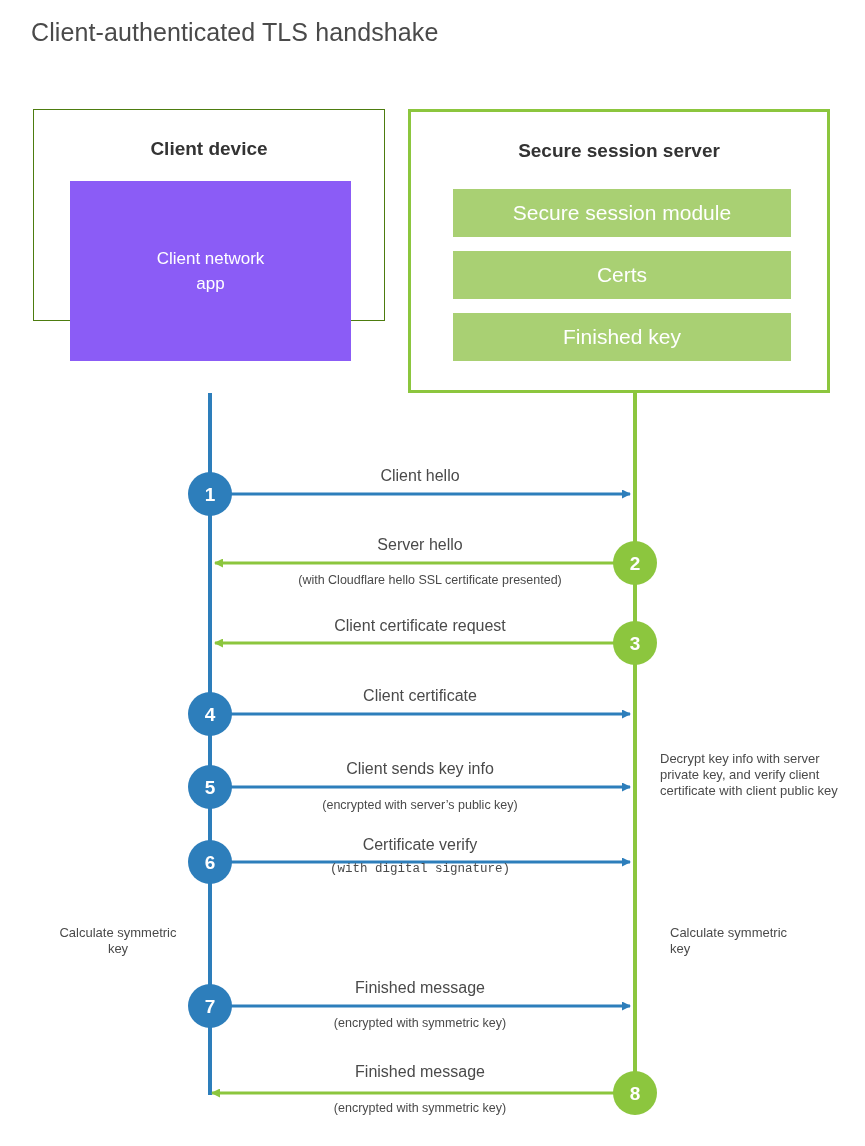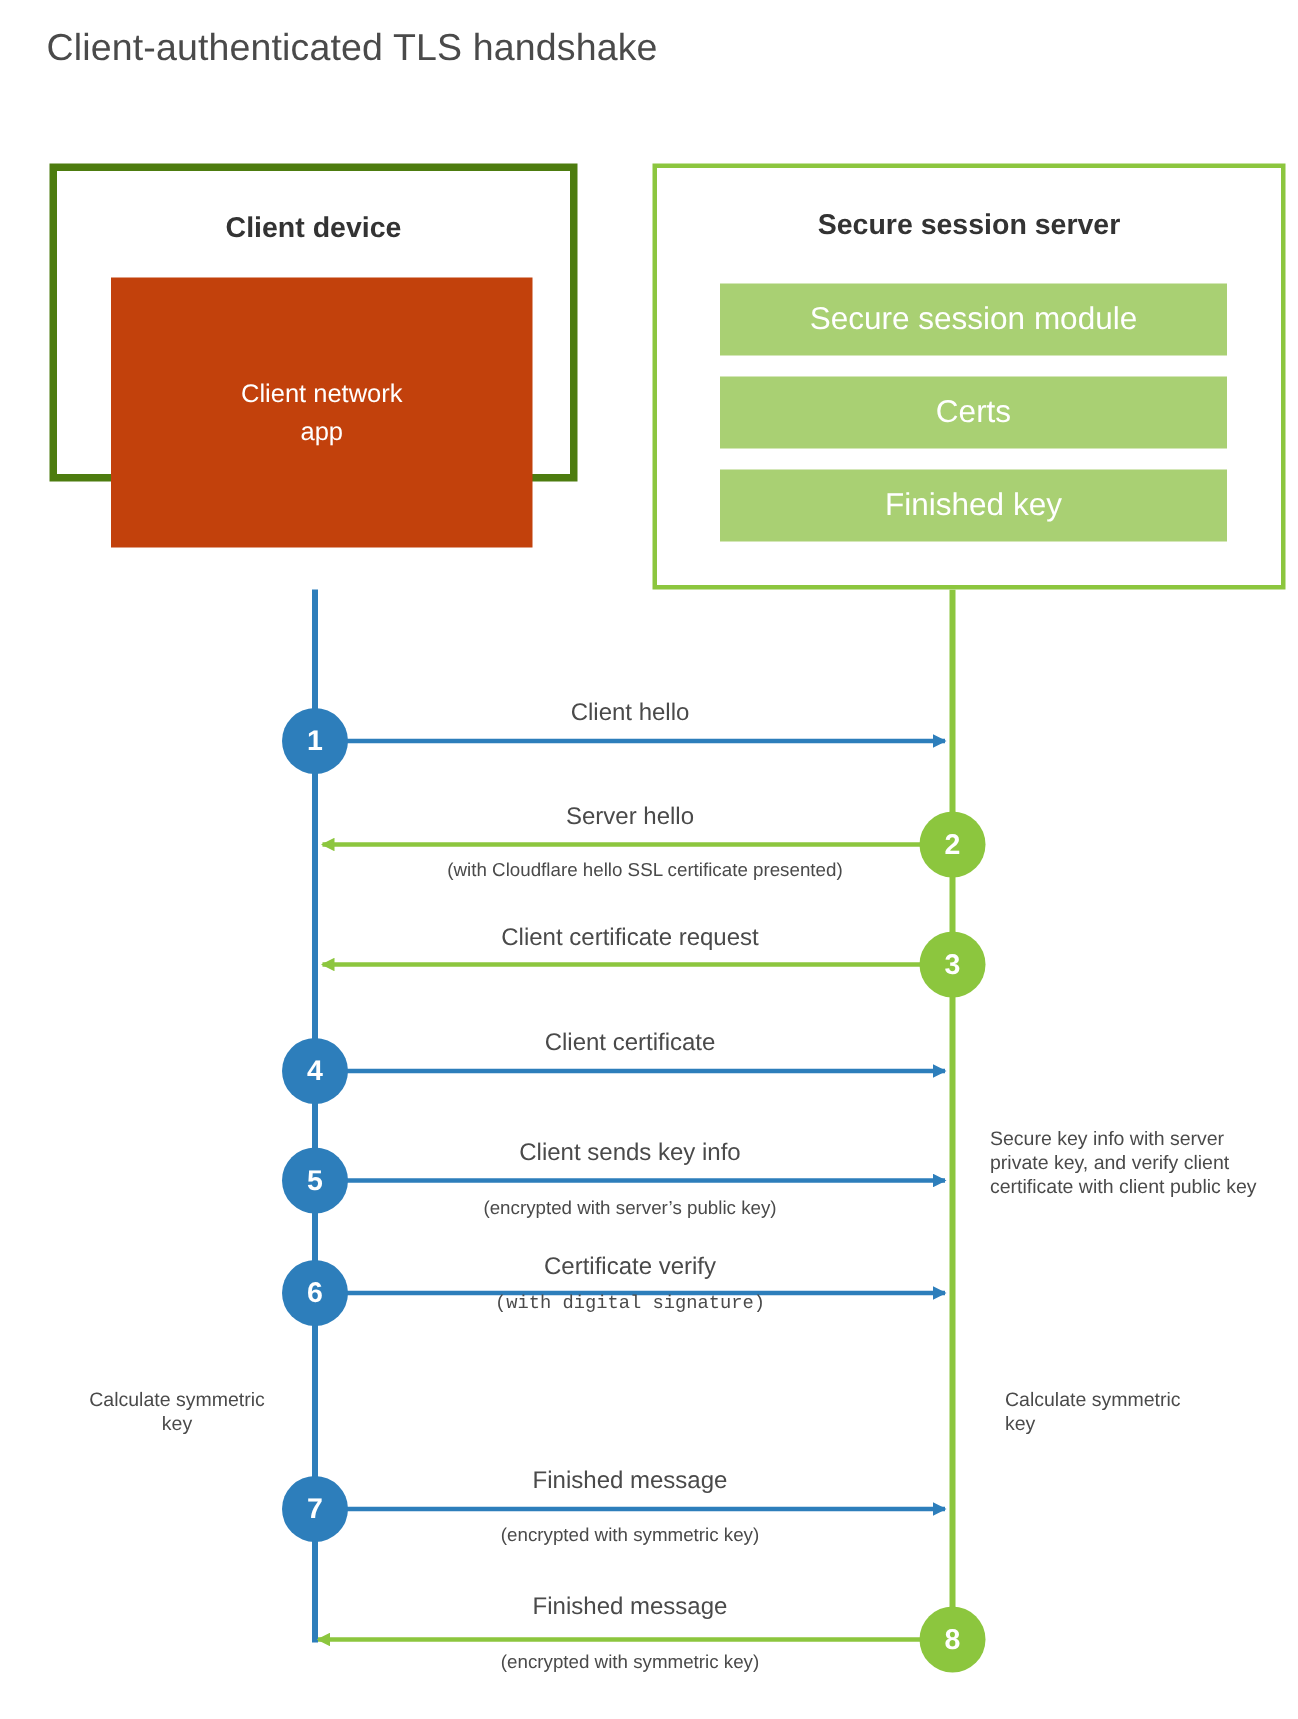--- a/index.html
+++ b/index.html
@@ -44,24 +44,24 @@
   .party-box {
     position: absolute;
     background: #ffffff;
     box-sizing: border-box;
   }
   .party-box.client {
     left: 33px;
     top: 109px;
     width: 352px;
     height: 212px;
-    border: 5px solid #4d7c0f;
+    border: 1px solid #4d7c0f;
   }
   .party-box.server {
-    left: 435px;
+    left: 408px;
     top: 109px;
     width: 422px;
     height: 284px;
     border: 3px solid #8cc63e;
   }
   .party-title {
     position: absolute;
     left: 0;
     right: 0;
     top: 28px;
@@ -71,21 +71,21 @@
     color: #333333;
   }
 
   
   .client-app-block {
     position: absolute;
     left: 36px;
     top: 71px;
     width: 281px;
     height: 180px;
-    background: #c2410c;
+    background: #8b5cf6;
     color: #ffffff;
     font-size: 17px;
     line-height: 25px;
     text-align: center;
     display: flex;
     align-items: center;
     justify-content: center;
   }
   .client-app-block span { display: block; width: 170px; }
 
@@ -244,19 +244,19 @@
 
   <div class="arrow-label" style="left:420px; top:836px;">Certificate verify</div>
   <div class="arrow-sublabel" style="left:420px; top:862px;font-family:Liberation Mono, monospace;">(with digital signature)</div>
 
   <div class="arrow-label" style="left:420px; top:979px;">Finished message</div>
   <div class="arrow-sublabel" style="left:420px; top:1016px;">(encrypted with symmetric key)</div>
 
   <div class="arrow-label" style="left:420px; top:1063px;">Finished message</div>
   <div class="arrow-sublabel" style="left:420px; top:1101px;">(encrypted with symmetric key)</div>
 
-  <div class="side-note right-note-decrypt">Secure key info with server private key, and verify client certificate with client public key</div>
+  <div class="side-note right-note-decrypt">Decrypt key info with server private key, and verify client certificate with client public key</div>
 
   <div class="side-note left-note">Calculate symmetric key</div>
 
   <div class="side-note right-note-calc">Calculate symmetric key</div>
 
 </div>
 
 </body></html>

